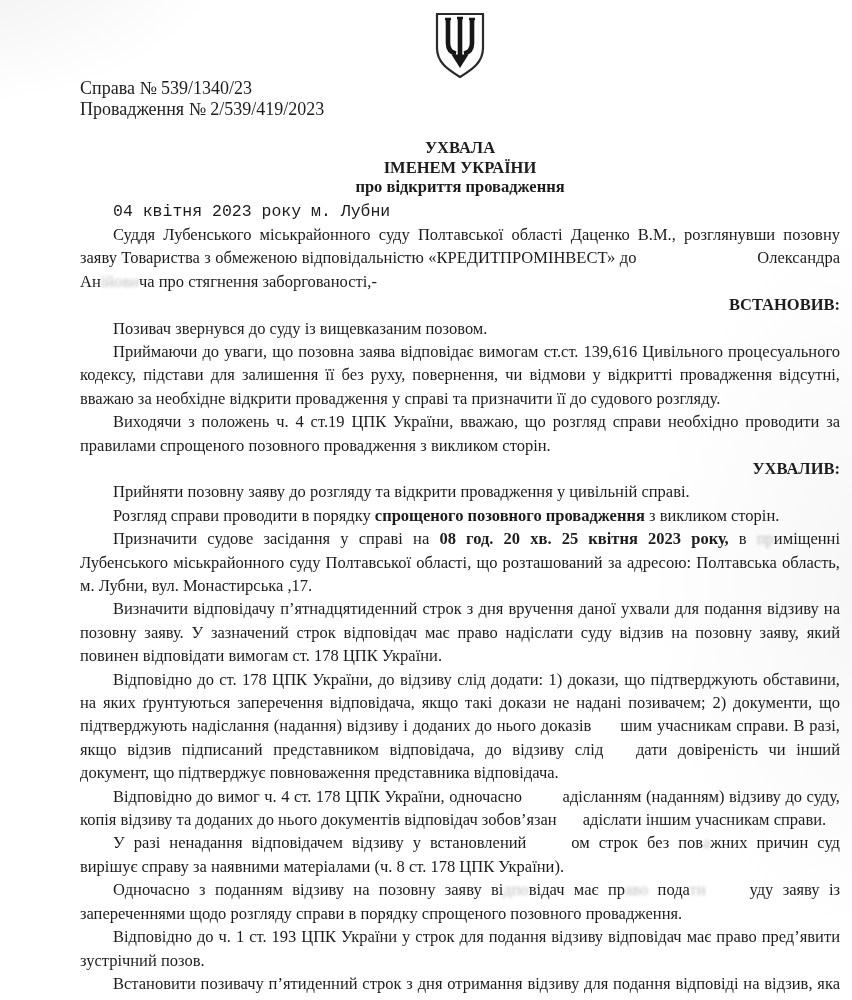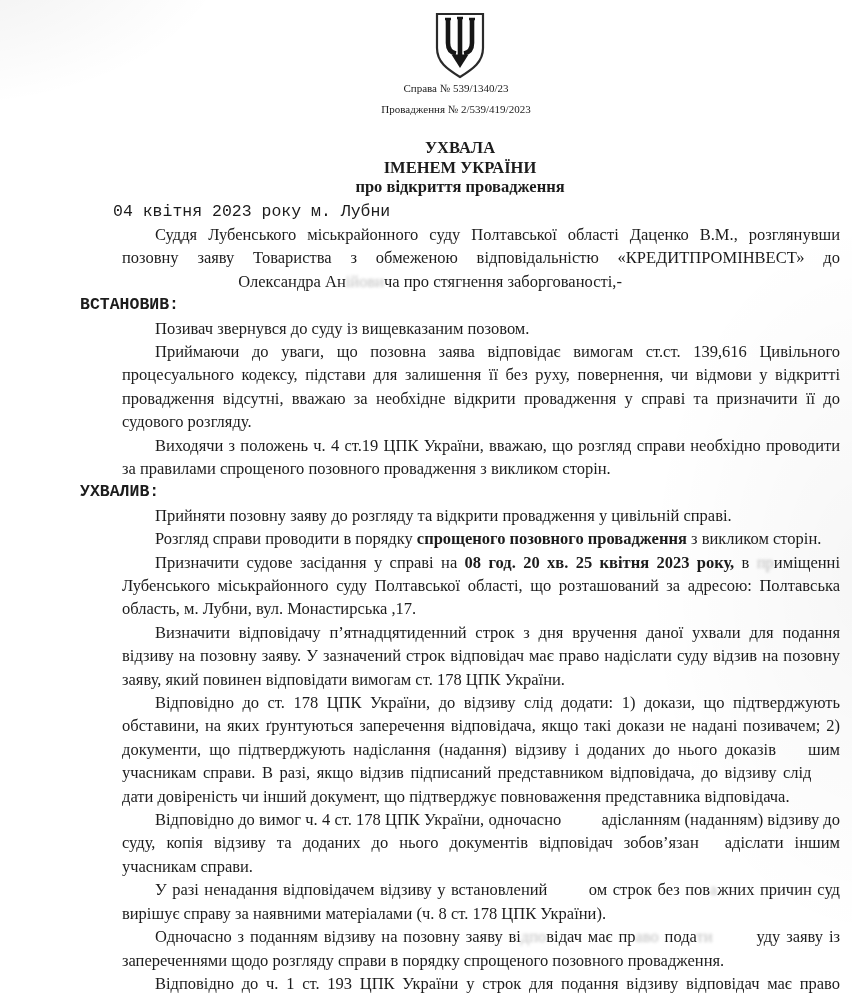--- a/index.html
+++ b/index.html
@@ -16,39 +16,39 @@
     color:#1c1c1c;
     overflow:hidden;
   }
   .inner{
     box-sizing:border-box;
     width:100%;height:100%;
     padding:10px 12px 0 80px;
   }
   .emblem-wrap{text-align:center;margin:0;line-height:0;}
   .case-block{
-    text-align:center;
-    font-size:11px;
+    text-align:left;
+    font-size:18px;
     line-height:21px;
     margin-top:-4px;
     padding-right:8px;
   }
   .title-block{
     text-align:center;
     font-weight:bold;
     font-size:16.5px;
     line-height:19.5px;
     margin-top:18px;
     margin-bottom:3px;
   }
   .docbody{font-size:16.5px;line-height:23.4px;}
   .blk{margin:0;}
-  .blk.p{text-align:justify;text-indent:33px;margin-left:42px;}
+  .blk.p{text-align:justify;text-indent:33px;}
   .blk.date{text-align:left;text-indent:33px;font-family:Liberation Mono, monospace;}
-  .blk.h{text-align:left;font-weight:bold;text-indent:0;font-family:Liberation Mono, monospace;}
+  .blk.h{text-align:right;font-weight:bold;text-indent:0;}
   .bold{font-weight:bold;}
   .smudge{filter:blur(1.6px);opacity:.38;color:#555;}
   .gap{display:inline-block;height:1em;vertical-align:baseline;}
 </style>
 </head>
 <body>
 
 <div class="page">
   <div class="inner">
 

